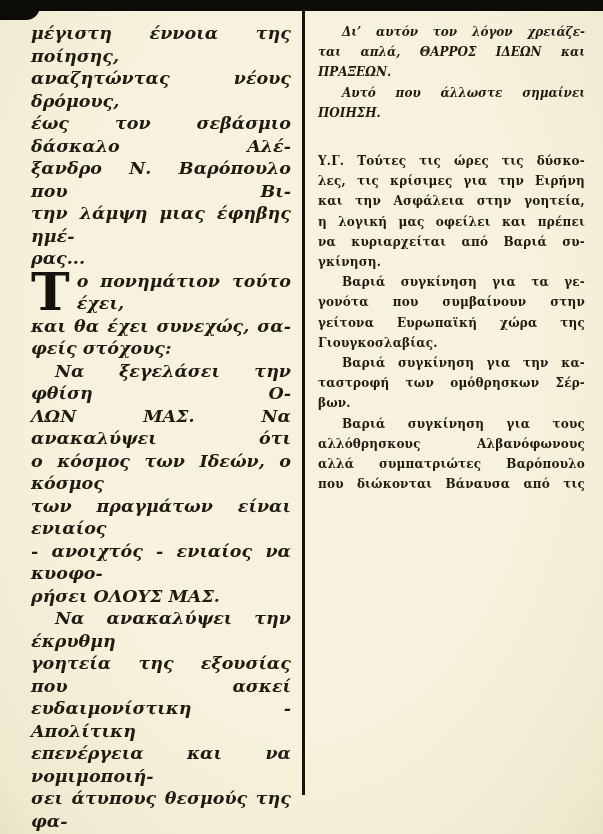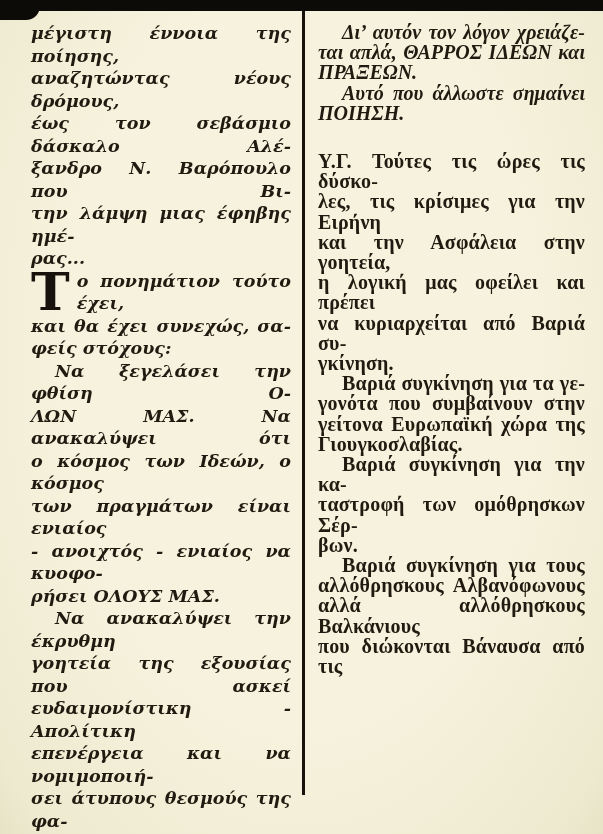--- a/index.html
+++ b/index.html
@@ -26,21 +26,21 @@
     width: 3px; height: 784px;
     background: #17130c;
   }
   .col {
     position: absolute; top: 22px;
   }
   .col-left  { left: 31px;  width: 260px; }
   .col-right { left: 318px; width: 267px; }
 
   .col-left  .paragraph { font-size: 17.5px; line-height: 22.5px; }
-  .col-right .paragraph { font-size: 20px;   line-height: 20.2px; font-family: Liberation Serif, serif; }
+  .col-right .paragraph { font-size: 12px;   line-height: 20.2px; }
 
   .paragraph { font-weight: bold; }
   .paragraph.italic  { font-style: italic; }
   .paragraph.upright { font-style: normal; letter-spacing: 0.2px; }
   .paragraph.gap-lg { margin-top: 28px; }
 
   .line {
     text-align: justify;
     text-align-last: justify;
     text-justify: inter-word;
@@ -122,16 +122,16 @@
       <div class="line last">Γιουγκοσλαβίας.</div>
     </div>
     <div class="paragraph upright">
       <div class="line indent">Βαριά συγκίνηση για την κα-</div>
       <div class="line">ταστροφή των ομόθρησκων Σέρ-</div>
       <div class="line last">βων.</div>
     </div>
     <div class="paragraph upright">
       <div class="line indent">Βαριά συγκίνηση για τους</div>
       <div class="line">αλλόθρησκους Αλβανόφωνους</div>
-      <div class="line">αλλά αλλόθρησκους Βαλκάνιους</div>
+      <div class="line">αλλά συμπατριώτες Βαρόπουλο</div>
       <div class="line">που διώκονται Βάναυσα από τις</div>
     </div>
   </div>
 
 </body></html>

